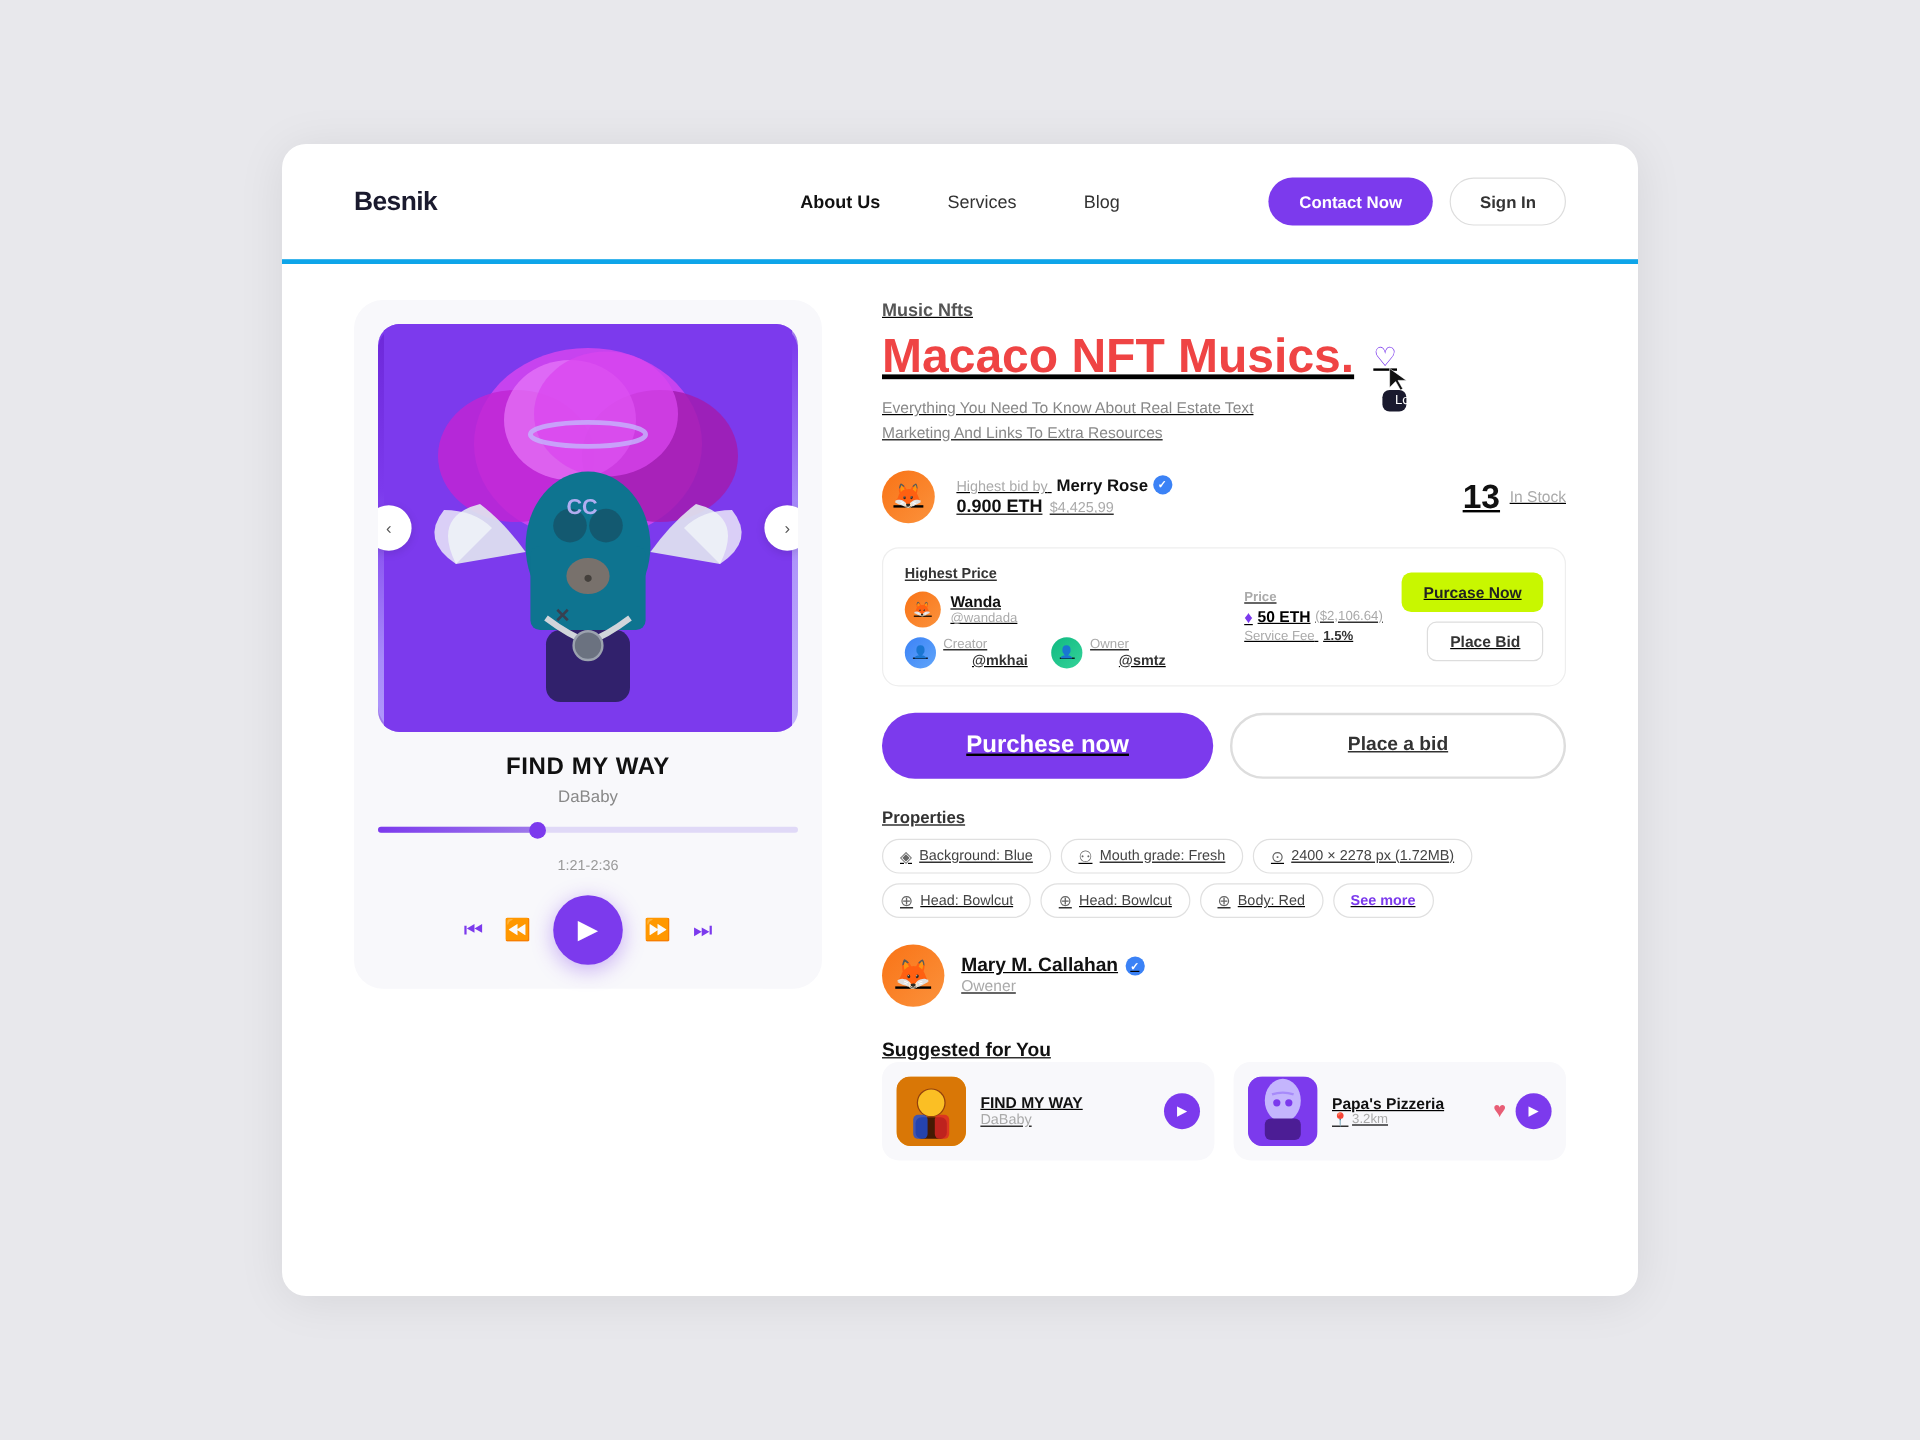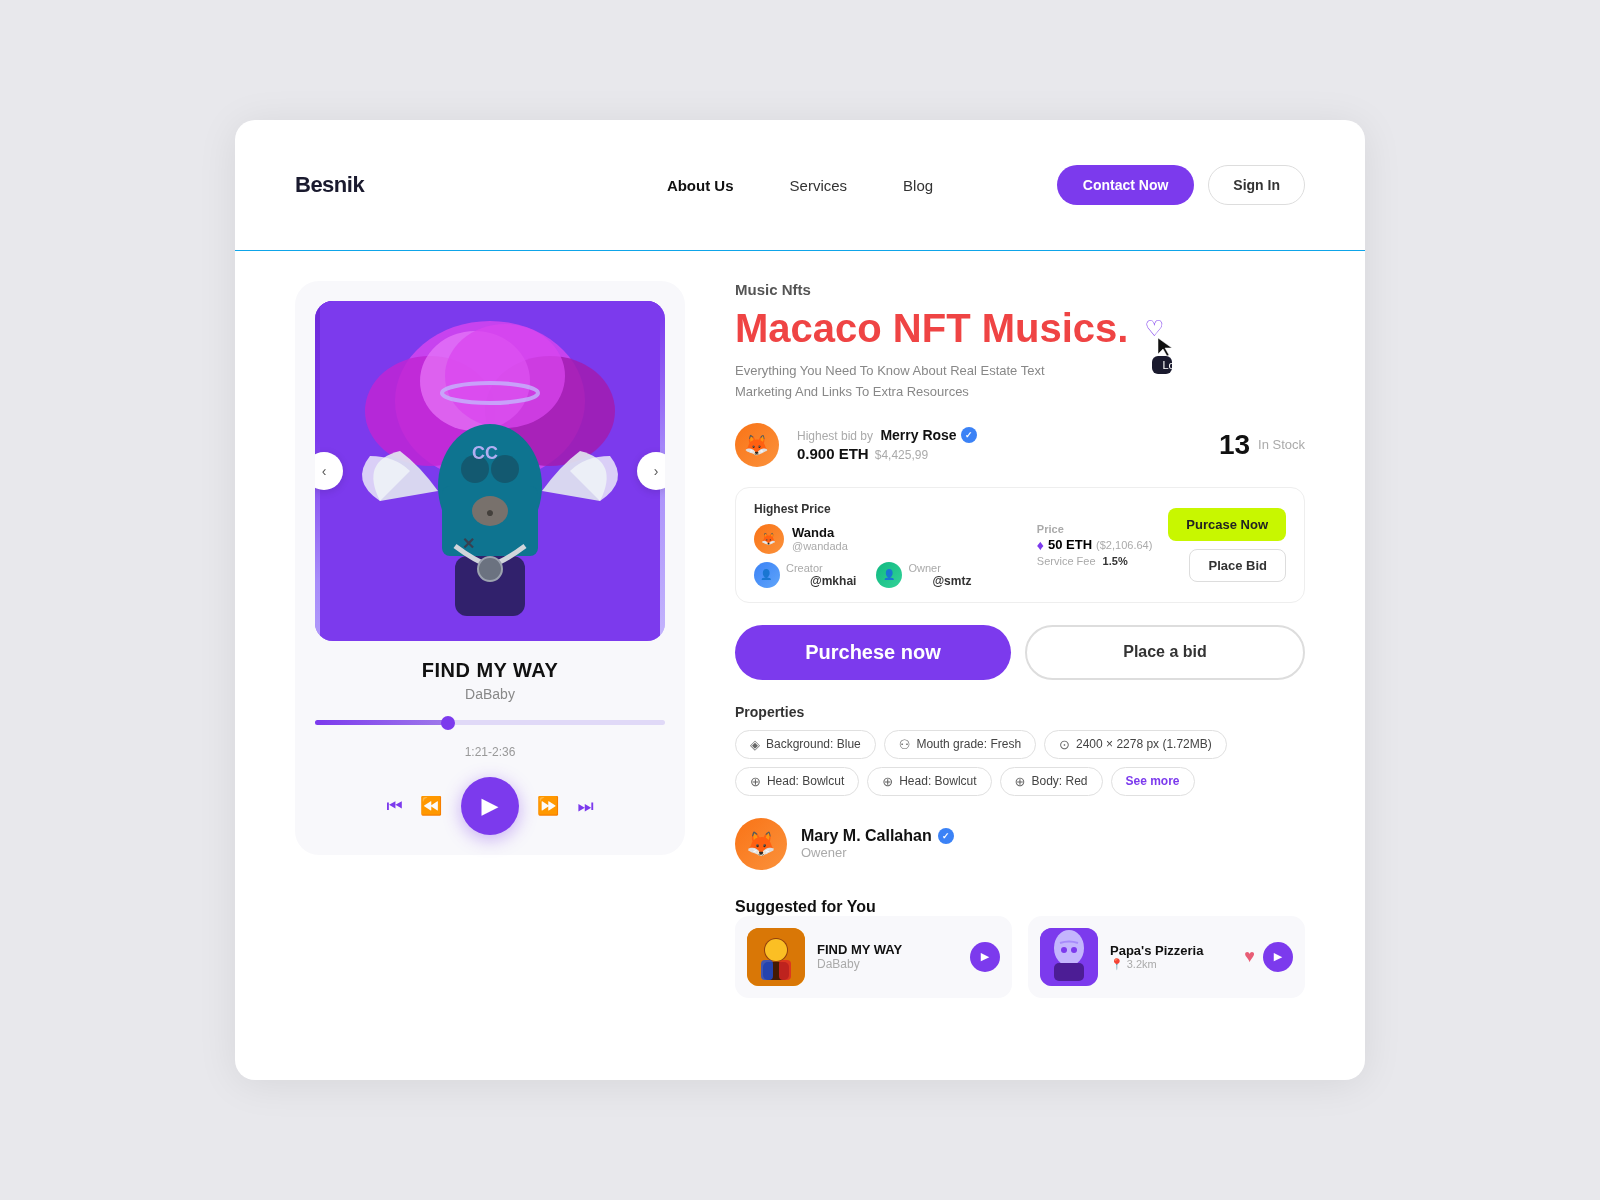--- a/index.html
+++ b/index.html
@@ -17,22 +17,22 @@
       width: 1130px;
       min-height: 960px;
       border-radius: 20px;
       overflow: hidden;
       box-shadow: 0 4px 40px rgba(0,0,0,0.08);
     }
     
     nav {
       display: flex;
       align-items: center;
-      padding: 45px 60px;
-      border-bottom: 1px solid #0ea5e9;
+      padding: 28px 60px;
+      border-bottom: 4px solid #0ea5e9;
     }
     .logo {
       font-size: 22px;
       font-weight: 800;
       color: #1a1a2e;
       letter-spacing: -0.5px;
       flex: 1;
     }
     .nav-links {
       display: flex;
@@ -104,20 +104,21 @@
       justify-content: center;
     }
     .nft-image-bg {
       width: 100%;
       height: 100%;
       background: linear-gradient(160deg, #6d28d9 0%, #7c3aed 30%, #a78bfa 60%, #c4b5fd 100%);
       display: flex;
       align-items: center;
       justify-content: center;
       position: relative;
+      border-radius: 22px;
     }
     .carousel-btn {
       position: absolute;
       top: 50%;
       transform: translateY(-50%);
       background: #fff;
       border: none;
       width: 38px;
       height: 38px;
       border-radius: 50%;
@@ -208,20 +209,21 @@
       align-items: center;
       justify-content: center;
       color: #fff;
       font-size: 22px;
       box-shadow: 0 4px 18px rgba(124,58,237,0.4);
     }
     
     .nft-section {
       flex: 1;
       min-width: 0;
+      text-decoration: underline;
     }
     .music-nfts-label {
       font-size: 15px;
       font-weight: 600;
       color: #555;
       margin-bottom: 8px;
     }
     .nft-title-row {
       display: flex;
       align-items: center;

